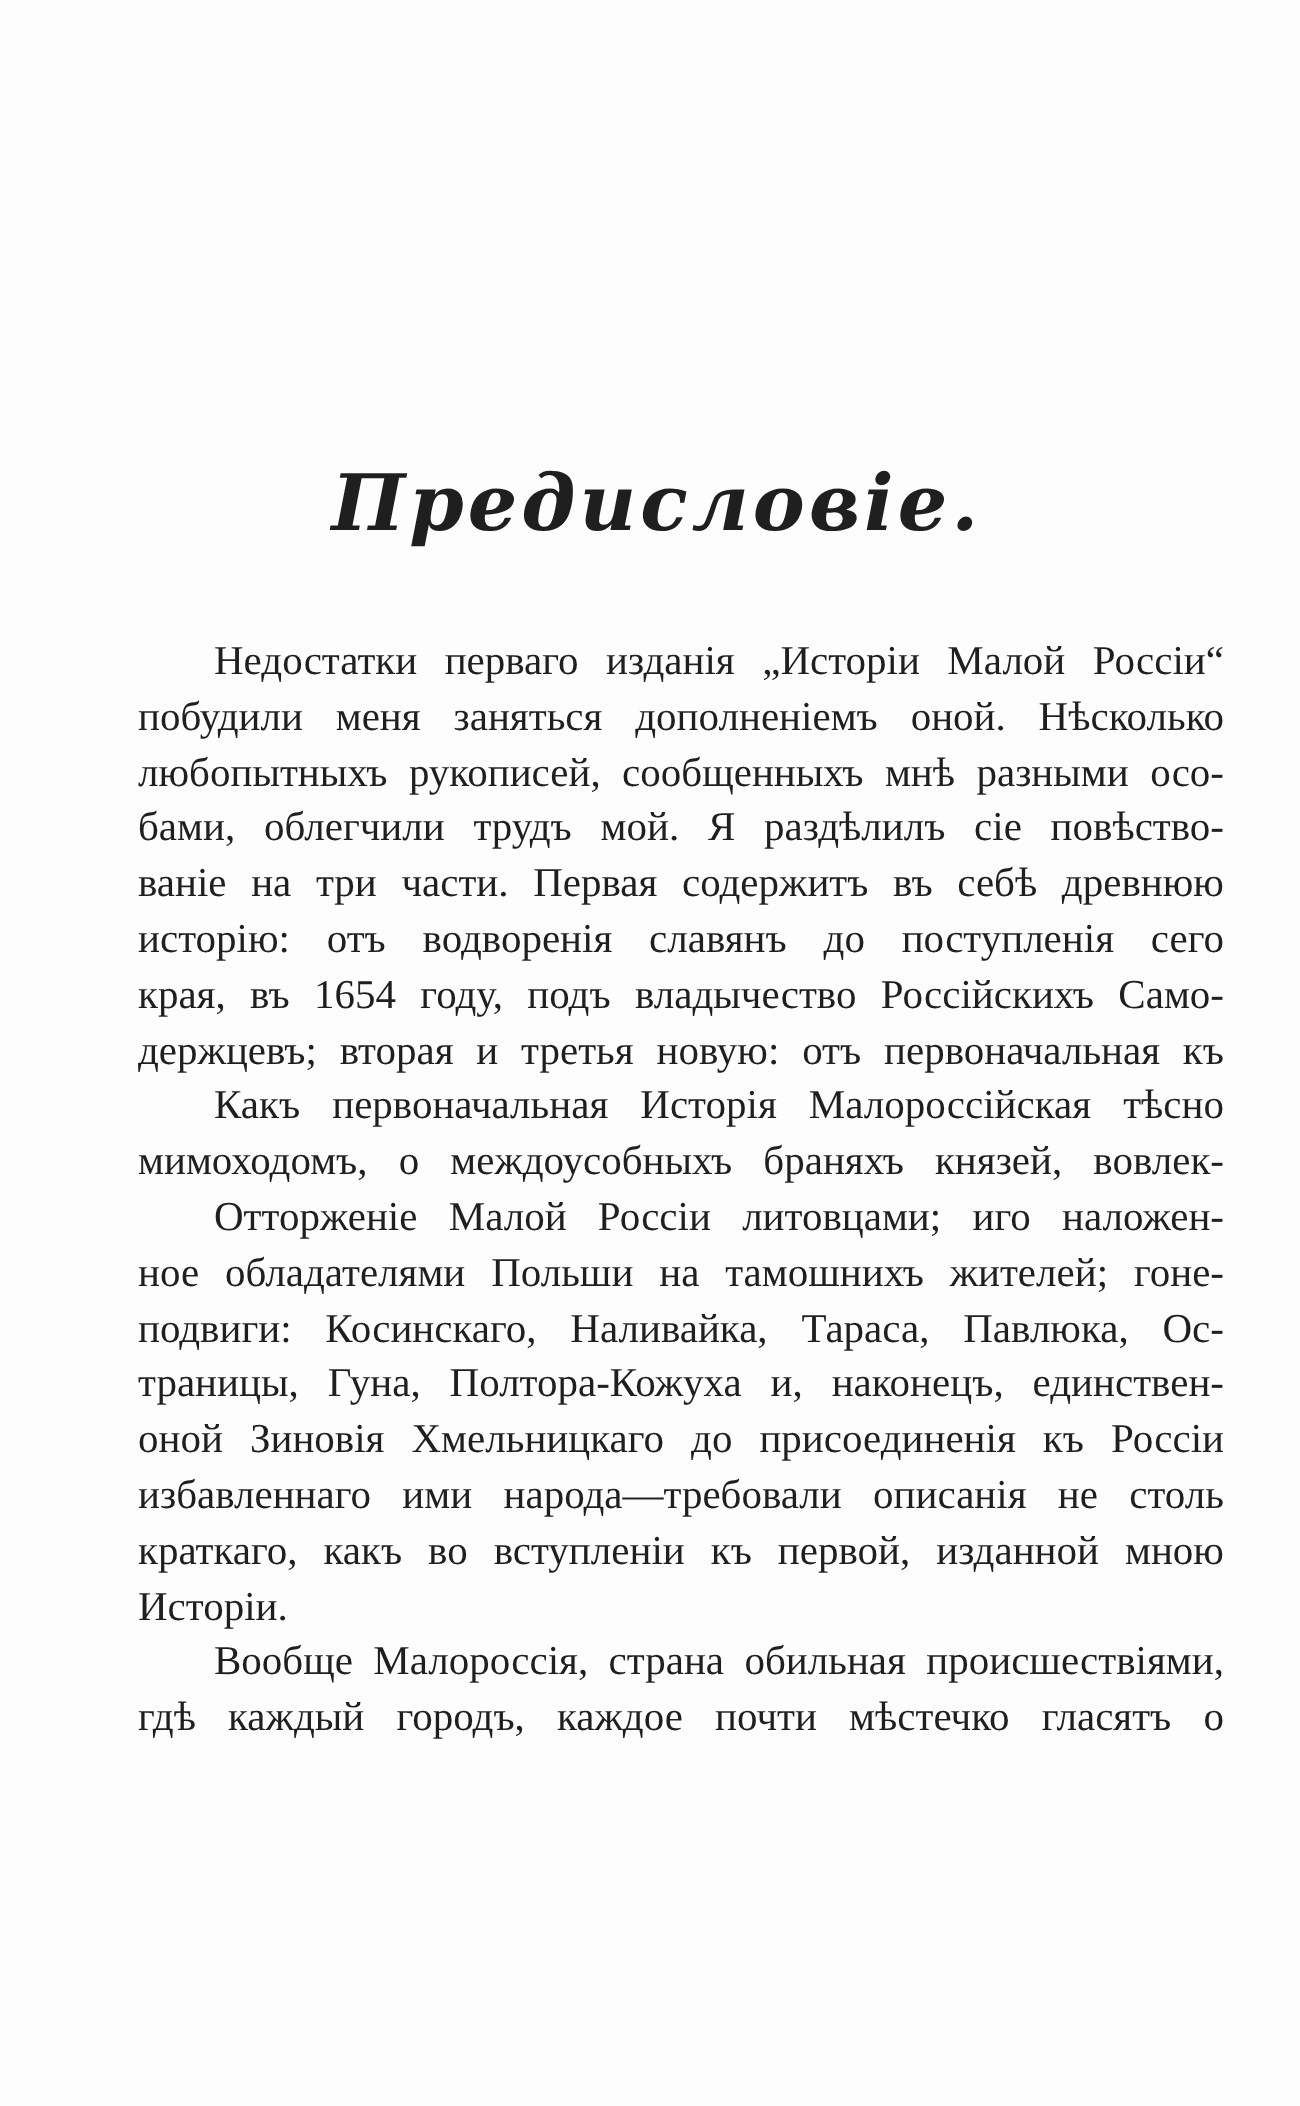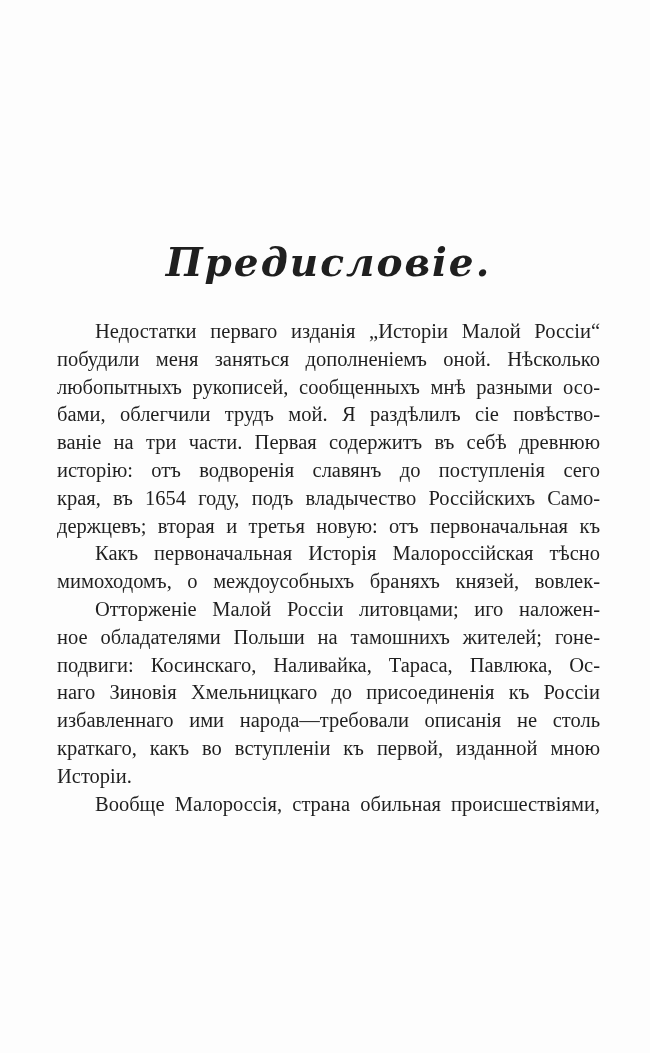--- a/index.html
+++ b/index.html
@@ -11,35 +11,35 @@
   }
   .page {
     position: relative;
     width: 650px;
     height: 1053px;
     font-family: "Liberation Serif", "DejaVu Serif", serif;
     color: var(--ink, #1f1f1f);
   }
   .title {
     position: absolute;
-    top: 239px;
+    top: 229px;
     left: 57px;
     width: 543px;
     text-align: center;
     font-family: "DejaVu Serif", "Liberation Serif", serif;
     font-style: italic;
     font-weight: bold;
     font-size: 39px;
     letter-spacing: 2px;
     color: var(--ink, #1f1f1f);
   }
   .text-block {
     position: absolute;
     top: 318px;
-    left: 57px;
+    left: 69px;
     width: 543px;
     font-size: 20.5px;
     line-height: 27.8px;
   }
   .paragraph { margin: 0; }
   .line {
     text-align: justify;
     text-align-last: justify;
     white-space: normal;
   }
@@ -63,22 +63,24 @@
         <div class="line">держцевъ; вторая и третья новую: отъ первоначальная къ</div>
       </div>
       <div class="paragraph">
         <div class="line indent">Какъ первоначальная Исторія Малороссійская тѣсно</div>
         <div class="line">мимоходомъ, о междоусобныхъ браняхъ князей, вовлек-</div>
       </div>
       <div class="paragraph">
         <div class="line indent">Отторженіе Малой Россіи литовцами; иго наложен-</div>
         <div class="line">ное обладателями Польши на тамошнихъ жителей; гоне-</div>
         <div class="line">подвиги: Косинскаго, Наливайка, Тараса, Павлюка, Ос-</div>
-        <div class="line">наго Зиновія Хмельницкаго до присоединенія къ Россіи</div>
+        <div class="line">траницы, Гуна, Полтора-Кожуха и, наконецъ, единствен-</div>
+        <div class="line">оной Зиновія Хмельницкаго до присоединенія къ Россіи</div>
         <div class="line">избавленнаго ими народа—требовали описанія не столь</div>
         <div class="line">краткаго, какъ во вступленіи къ первой, изданной мною</div>
         <div class="line final">Исторіи.</div>
       </div>
       <div class="paragraph">
         <div class="line indent">Вообще Малороссія, страна обильная происшествіями,</div>
+        <div class="line">гдѣ каждый городъ, каждое почти мѣстечко гласятъ о</div>
       </div>
     </div>
 </div>
 
 </body></html>

